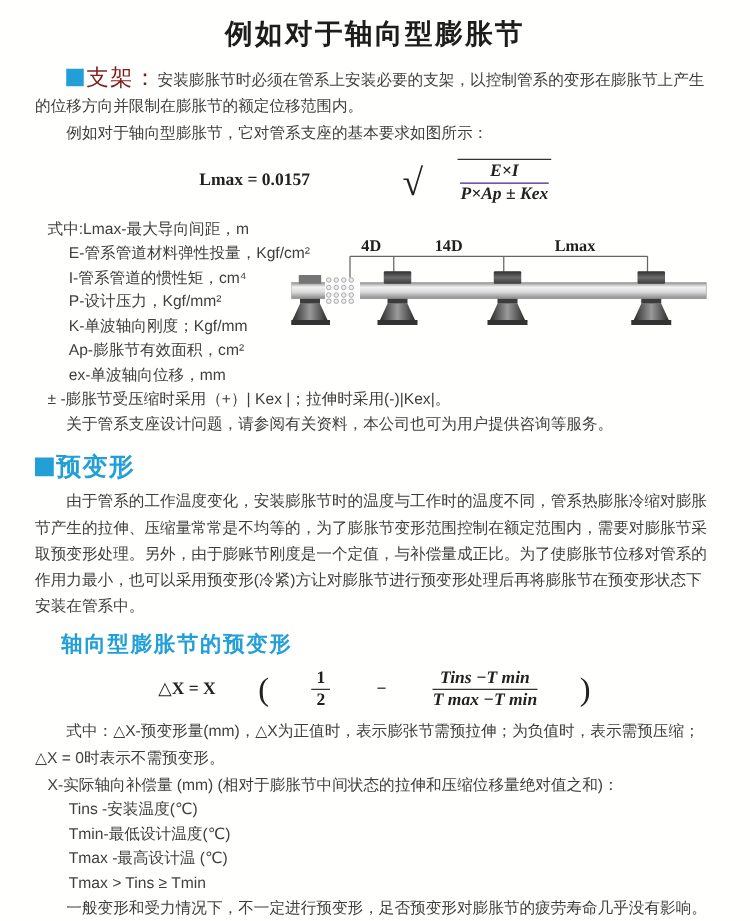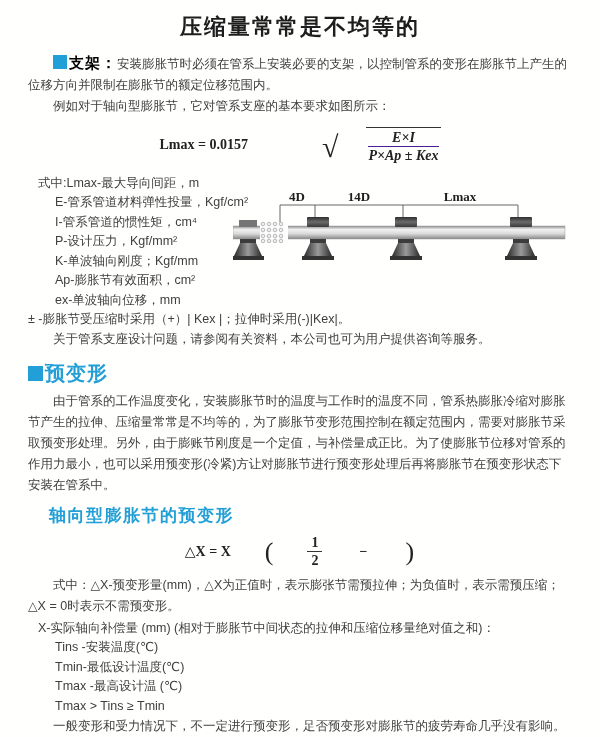--- a/index.html
+++ b/index.html
@@ -14,21 +14,21 @@
   .content{padding:0 28px;}
   .doc-title{
     text-align:center;
     font-size:22px;font-weight:700;color:#1d1d1d;
     letter-spacing:2px;
     padding-top:12px;margin-bottom:10px;
   }
   p{margin:0;font-size:12.5px;line-height:21px;color:#3e3e3e;}
   .indent{text-indent:2em;}
   .lead-label{
-    color:#000000;font-size:15px;font-weight:700;
+    color:#7f1d1d;font-size:18px;font-weight:400;
     letter-spacing:1px;
   }
   .blue-square{
     display:inline-block;width:14px;height:14px;
     background:#219fd6;margin-right:2px;vertical-align:-1px;
   }
   .lead-wrap{text-indent:2em;}
   
   .formula-row{
     display:flex;justify-content:center;align-items:center;
@@ -46,21 +46,21 @@
   .paren{font-size:26px;font-weight:400;line-height:1;padding:0 1px;}
   .formula2{margin:8px 0 6px 0;}
   .fgap{margin:0 4px;}
   
   .defs{margin:2px 0 0 10px;}
   .def-line{
     font-size:12.5px;line-height:19.5px;color:#3e3e3e;
     padding-left:17px;white-space:nowrap;
   }
   .defs .def-line:first-child{padding-left:0;}
-  .note-line{font-size:12.5px;line-height:20px;margin-left:0;}
+  .note-line{font-size:12.5px;line-height:20px;margin-left:10px;}
   .note-indent{font-size:12.5px;line-height:21px;text-indent:2em;}
   
   .section-header{
     color:#219fd6;font-size:20px;font-weight:700;
     margin:10px 0 4px 0;letter-spacing:1px;
   }
   .section-header .blue-square{width:15px;height:15px;vertical-align:-1px;}
   .sub-header{
     color:#219fd6;font-size:17px;font-weight:700;
     letter-spacing:1.5px;margin:8px 0 2px 0;
@@ -70,21 +70,21 @@
   .diagram-zone{position:relative;height:141px;}
   .defs-col{position:absolute;left:0;top:4px;}
   .diagram{position:absolute;right:-6px;top:22px;width:345px;height:92px;}
 </style>
 </head>
 <body>
 
 <div class="page">
   <div class="content">
 
-    <div class="doc-title">压缩量常常是不均等的</div>
+    <div class="doc-title">例如对于轴向型膨胀节</div>
 
     <p class="lead-wrap"><span class="blue-square"></span><span class="lead-label">支架：</span><span>安装膨胀节时必须在管系上安装必要的支架，以控制管系的变形在膨胀节上产生的位移方向并限制在膨胀节的额定位移范围内。</span></p>
 
     <p class="indent">例如对于轴向型膨胀节，它对管系支座的基本要求如图所示：</p>
 
     <div class="formula-row formula1">
       <span>Lmax = 0.0157</span>
       <span class="fgap"></span>
       <span class="sqrt-sign">√</span>
         <span class="rad-body"><span class="frac"><span class="num itl">E×I</span><span class="den itl">P×Ap ± Kex</span></span></span>
@@ -196,20 +196,24 @@
     <div class="sub-header indented">轴向型膨胀节的预变形</div>
 
     <div class="formula-row formula2">
       <span>△X = X</span>
       <span class="paren">(</span>
       <span class="frac">
           <span class="num">1</span>
           <span class="den">2</span>
         </span>
       <span class="fgap">−</span>
+      <span class="frac">
+          <span class="num itl">Tins −T min</span>
+          <span class="den itl">T max −T min</span>
+        </span>
       <span class="paren">)</span>
     </div>
 
     <p class="indent">式中：△X-预变形量(mm)，△X为正值时，表示膨张节需预拉伸；为负值时，表示需预压缩；△X = 0时表示不需预变形。</p>
 
     <div class="defs">
         <div class="def-line">X-实际轴向补偿量 (mm) (相对于膨胀节中间状态的拉伸和压缩位移量绝对值之和)：</div>
         <div class="def-line">Tins -安装温度(℃)</div>
         <div class="def-line">Tmin-最低设计温度(℃)</div>
         <div class="def-line">Tmax -最高设计温 (℃)</div>

